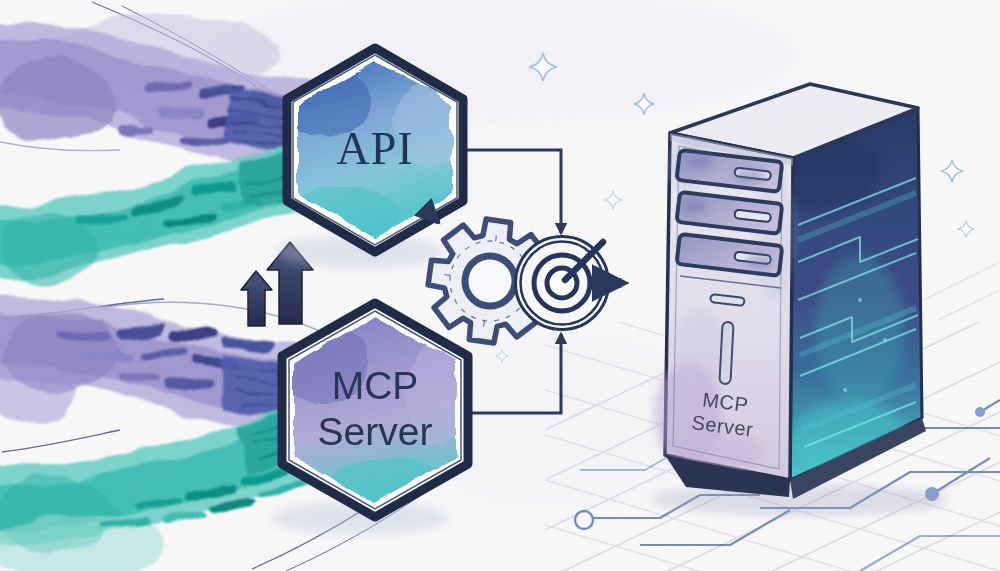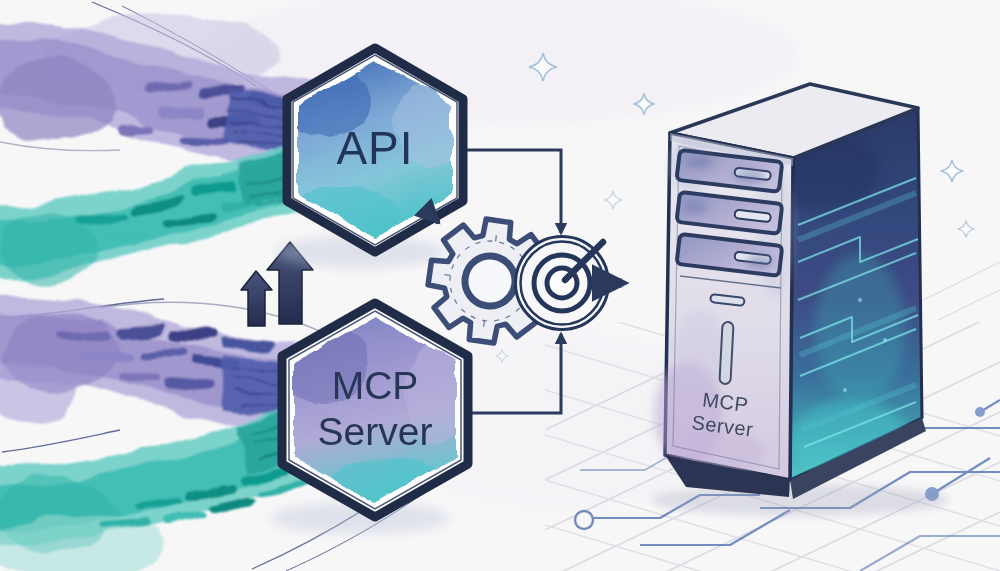--- a/index.html
+++ b/index.html
@@ -1,21 +1,21 @@
 <!DOCTYPE html>
 <html><head>
 <meta charset="utf-8">
 <style>
   html,body{margin:0;padding:0;background:#e9e9ec;}
   .canvas{position:relative;width:1000px;height:571px;overflow:hidden;background:#f8f7f8;
           font-family:"Liberation Sans",sans-serif;}
   .canvas svg.scene{position:absolute;left:0;top:0;}
   .lbl{position:absolute;display:flex;align-items:center;justify-content:center;
        text-align:center;white-space:pre-line;color:#24365a;pointer-events:none;}
-  .lbl-api{left:293px;top:118px;width:164px;height:60px;font-size:46px;letter-spacing:1px;color:#223457;}
+  .lbl-api{left:293px;top:118px;width:164px;height:60px;font-size:46px;letter-spacing:1px;color:#223457;font-family:Liberation Serif, serif;}
   .lbl-mcp{left:278px;top:360px;width:194px;height:98px;font-size:39px;line-height:1.18;color:#273654;}
   .lbl-tower{left:663px;top:382px;width:122px;height:64px;font-size:20px;line-height:1.2;
              color:#414a5e;transform:rotate(7deg);letter-spacing:.5px;}
 </style>
 </head>
 <body>
 
 <div class="canvas">
 <svg class="scene" width="1000" height="571" viewBox="0 0 1000 571">
   <defs>

